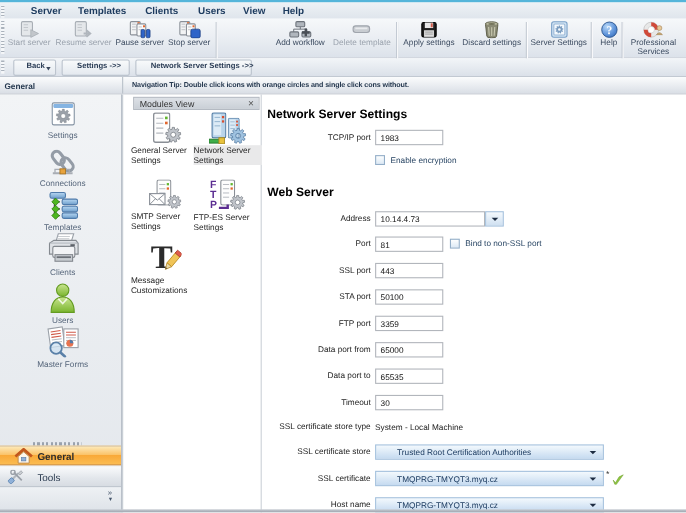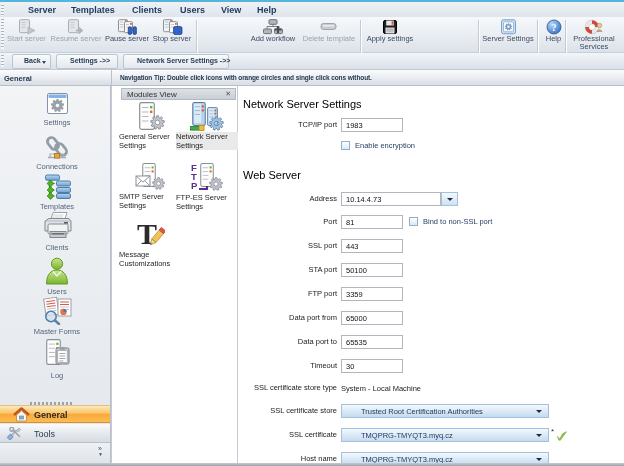--- a/index.html
+++ b/index.html
@@ -29,21 +29,21 @@
 #btnGeneral{left:0;top:319px;width:110px;height:18px;background:linear-gradient(#fde9b8,#fbc46b 45%,#f9a938 50%,#fbbc52);border-top:1px solid #e0c089;border-bottom:1px solid #d98f2d;box-sizing:border-box;font-size:9px;font-weight:bold;color:#2b2b2b}
 #btnTools{left:0;top:338px;width:110px;height:19px;background:linear-gradient(#fafbfc,#e2e6eb 60%,#d7dce2);border-bottom:1px solid #b9c0c9;box-sizing:border-box;font-size:9px;font-weight:normal;color:#2b3b50}
 #sbBottom{left:0;top:357px;width:110px;height:23px;background:linear-gradient(#eef1f4,#dde2e8)}
 
 #modcol{left:111px;top:86px;width:127px;height:380px;background:#fff;border-left:1px solid #c4cad2;border-right:1px solid #c4cad2;box-sizing:border-box}
 #modtitle{left:121px;top:88px;width:115px;height:12px;background:linear-gradient(#dde1e6,#c9cfd6);border:1px solid #b4bac2;box-sizing:border-box;font-size:8px;color:#333;padding:1px 0 0 5px}
 .mitem{position:absolute;width:62px;text-align:left;font-size:7.5px;line-height:9px;color:#1f1f1f}
 .mitem svg{display:block;margin:0 auto 1px auto}
 
 #content{left:238px;top:86px;width:386px;height:380px;background:#fff}
-.h1{position:absolute;font-size:11px;font-weight:normal;color:#000}
+.h1{position:absolute;font-size:11px;font-weight:bold;color:#000}
 .lbl{position:absolute;font-size:7.5px;color:#1c1c1c;text-align:right;width:100px}
 .inp{position:absolute;width:62px;height:14px;border:1px solid #b2b6bc;background:#fff;font-size:7.5px;color:#111;padding:0 0 0 4px;line-height:13px;box-sizing:border-box}
 .combo{position:absolute;width:208px;height:14px;border:1px solid #a3c0dd;background:linear-gradient(#f3f9fd,#c5daf0);font-size:7.5px;color:#16365c;padding:0 0 0 19px;line-height:13px;box-sizing:border-box}
 .combo .arr{position:absolute;right:6px;top:5px;width:0;height:0;border-left:3px solid transparent;border-right:3px solid transparent;border-top:3.5px solid #1d2c42}
 .chk{position:absolute;width:9px;height:9px;border:1px solid #93aec8;background:linear-gradient(#fdfefe,#dce9f5);box-sizing:border-box}
 .chklbl{position:absolute;font-size:7.5px;color:#1e3c5c}
 #botline{left:0;top:463px;width:624px;height:3px;background:linear-gradient(#c7ccd3,#9aa1ab)}
 </style></head>
 <body>
 <svg width="0" height="0" style="position:absolute">
@@ -140,20 +140,27 @@
   </svg></div>Delete template</div>
  <div class="tsep" style="left:360px"></div>
  <div class="tbtn" style="left:355px;width:70px">
   <div class="ic"><svg width="16" height="16" viewBox="0 0 16 16">
    <path d="M1.5,3 q0,-1.5 1.5,-1.5 h10 q1.5,0 1.5,1.5 v10 q0,1.5 -1.5,1.5 h-10 q-1.5,0 -1.5,-1.5 Z" fill="#1f1f1f" stroke="#000"></path>
    <rect x="4.2" y="1.5" width="7.6" height="5" fill="#e8e8e8"></rect>
    <rect x="9.6" y="2.2" width="1.8" height="3.6" fill="#d05a4a"></rect>
    <rect x="3.5" y="8.5" width="9" height="6" fill="#ddd"></rect>
    <path d="M4.5,10.2 h7 M4.5,12 h7" stroke="#9a9a9a" stroke-width="0.8"></path>
   </svg></div>Apply settings</div>
+ <div class="tbtn" style="left:410px;width:74px">
+  <div class="ic"><svg width="16" height="16" viewBox="0 0 16 16">
+   <ellipse cx="8" cy="2.8" rx="5.8" ry="2" fill="#b8b89e" stroke="#55553f" stroke-width="0.8"></ellipse>
+   <ellipse cx="8" cy="2.8" rx="3" ry="0.9" fill="#72725a"></ellipse>
+   <path d="M2.4,3.6 L3.6,14 q0,1.4 4.4,1.4 q4.4,0 4.4,-1.4 L13.6,3.6" fill="#8a8a74" stroke="#55553f" stroke-width="0.8"></path>
+   <path d="M5.2,5.5 L5.8,13.5 M8,5.8 v7.9 M10.8,5.5 L10.2,13.5" stroke="#c8c8b0" stroke-width="1"></path>
+  </svg></div>Discard settings</div>
  <div class="tsep" style="left:478px"></div>
  <div class="tbtn" style="left:470px;width:76px">
   <div class="ic"><svg width="17" height="16" viewBox="0 0 17 16">
    <rect x="1.5" y="0.8" width="14" height="14" rx="2" fill="#cfe2f2" stroke="#7aa0c8"></rect>
    <rect x="3.5" y="2.8" width="10" height="10" rx="1" fill="#f4f9fd" stroke="#9ab8d8"></rect>
    <use href="#gear" x="4.5" y="3.8" width="8" height="8" fill="#7a9cc0"></use>
   </svg></div>Server Settings</div>
  <div class="tsep" style="left:537px"></div>
  <div class="tbtn" style="left:539px;width:29px">
   <div class="ic"><svg width="16" height="16" viewBox="0 0 16 16">
@@ -249,28 +256,20 @@
     <path d="M5,12.5 h9 M5,15 h9" stroke="#b8bcc2" stroke-width="0.9"></path>
    </g>
    <rect x="16" y="3" width="13" height="17" fill="#fff" stroke="#9aa0a8"></rect>
    <path d="M18,6 h9 M18,8.5 h9" stroke="#d05a4a" stroke-width="1"></path>
    <path d="M18,11 h9 M18,13.5 h9 M18,16 h6" stroke="#b8bcc2" stroke-width="0.9"></path>
    <circle cx="21.5" cy="16" r="3.2" fill="#e8734f"></circle>
    <path d="M21.5,16 L21.5,12.8 A3.2,3.2 0 0 1 24.6,16 Z" fill="#4f7bab"></path>
    <circle cx="9" cy="20.5" r="5.2" fill="#cfe2f2" fill-opacity="0.75" stroke="#5a80a8" stroke-width="1.6"></circle>
    <path d="M13,24.5 L17,28" stroke="#5a80a8" stroke-width="2.4" stroke-linecap="round"></path>
   </svg>Master Forms</div>
- <div class="sitem" style="top:253px">
-  <svg width="28" height="30" viewBox="0 0 28 30">
-   <use href="#srv" x="3" y="0" width="15" height="26"></use>
-   <rect x="13" y="9" width="13" height="16" rx="1.5" fill="#c8ccd2" stroke="#7a8089"></rect>
-   <rect x="14.8" y="11.5" width="9.4" height="12" fill="#fff" stroke="#9aa0a8" stroke-width="0.7"></rect>
-   <rect x="17" y="8" width="5" height="3" rx="1" fill="#9aa0a8"></rect>
-   <path d="M16.4,14.5 h6 M16.4,17 h6 M16.4,19.5 h6 M16.4,22 h4" stroke="#8a9098" stroke-width="0.8"></path>
-  </svg>Log</div>
  <div class="abs" id="sbgrip"></div>
  <div class="abs" id="btnGeneral">
   <svg class="abs" style="left:13px;top:1px" width="17" height="15" viewBox="0 0 17 15">
    <path d="M1,8 L8.5,1.5 L16,8" fill="none" stroke="#c2571d" stroke-width="2.6" stroke-linejoin="round"></path>
    <path d="M3.5,8 L3.5,14 L13.5,14 L13.5,8 L8.5,3.8 Z" fill="#fdf6ec" stroke="#b8854a" stroke-width="0.8"></path>
    <rect x="6.5" y="9" width="4" height="3" fill="#8fb0d8" stroke="#5a7ba8" stroke-width="0.6"></rect>
   </svg>
   <span class="abs" style="left:34px;top:4px">General</span>
     </div>
  <div class="abs" id="btnTools">

